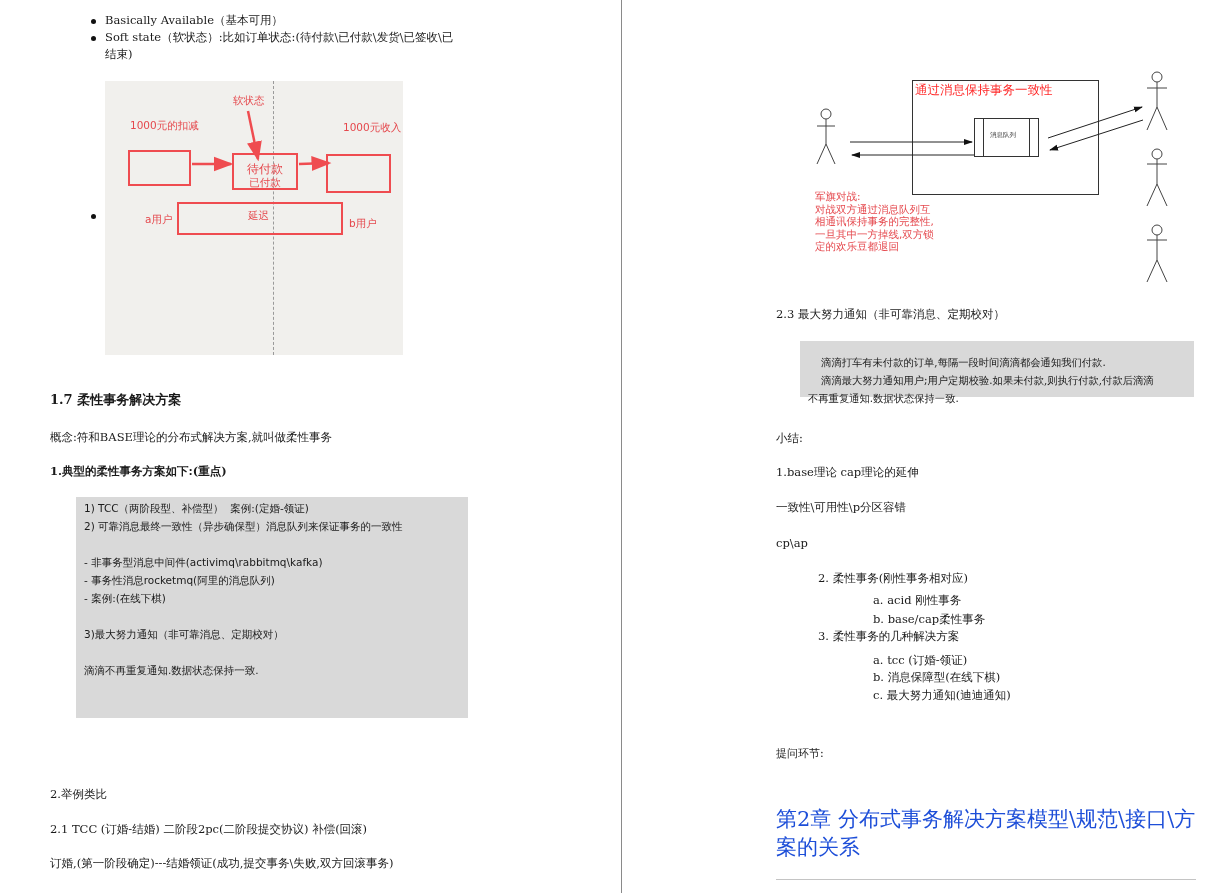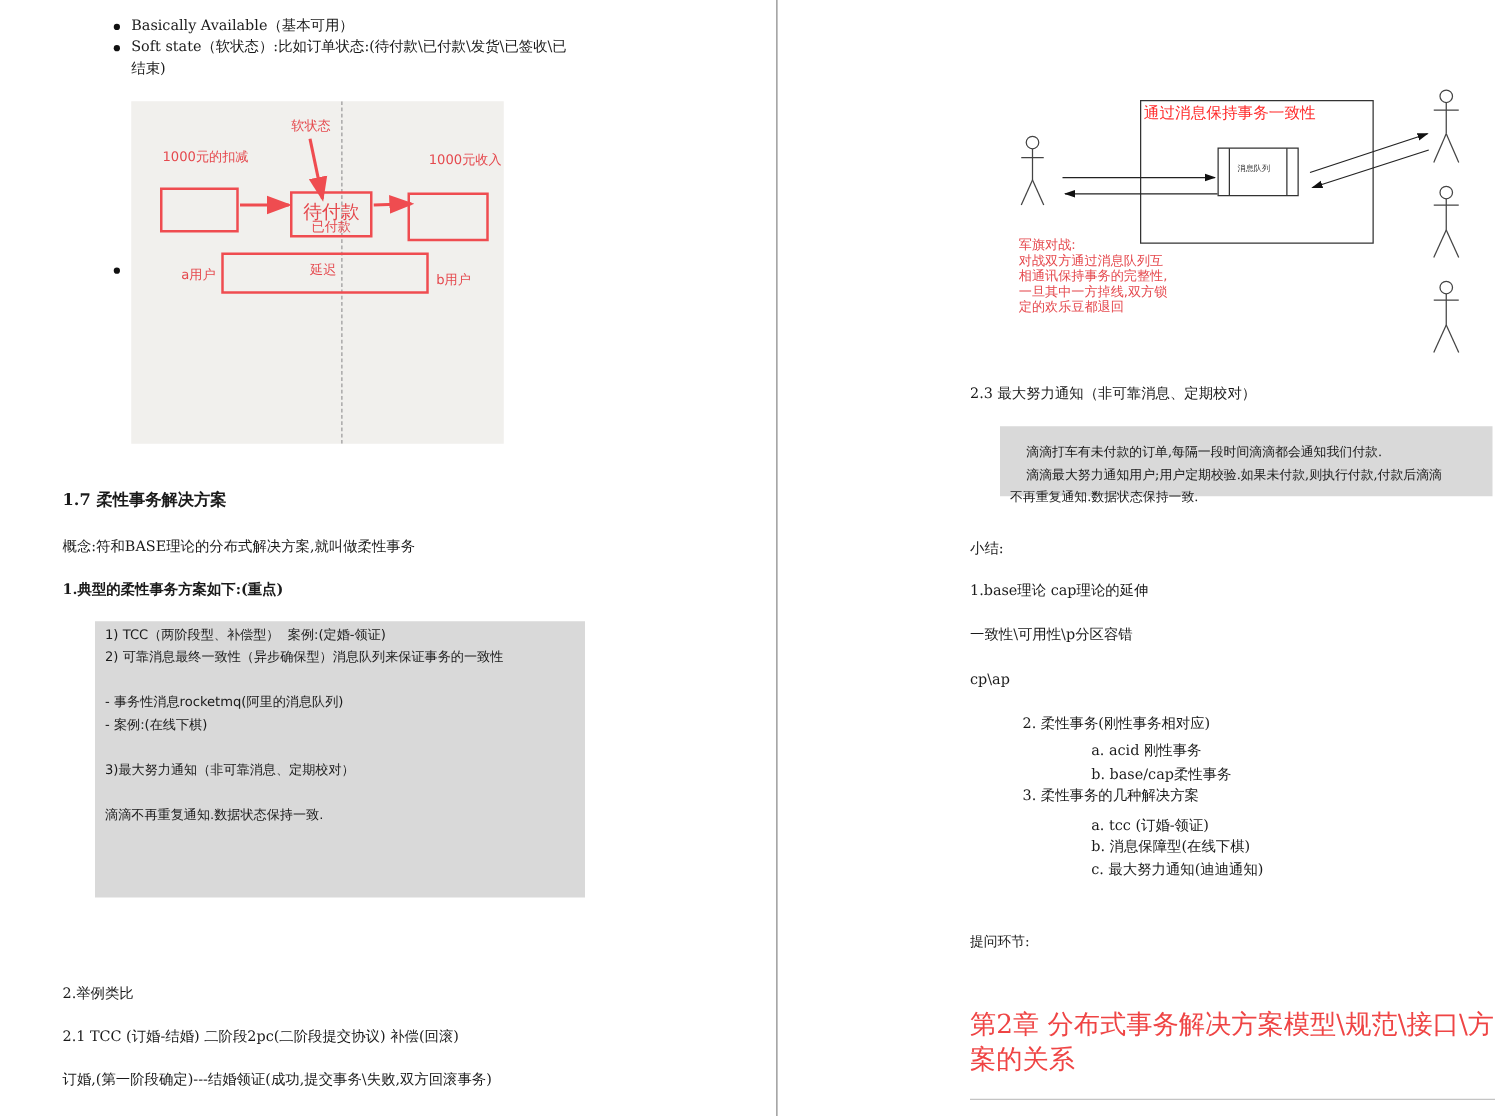--- a/index.html
+++ b/index.html
@@ -26,41 +26,41 @@
   .h-17 { left:50px; top:391px; font-size:13px; font-weight:bold; }
   .para { font-size:11.5px; }
   .code-block { background:#d9d9d9; font-family:"DejaVu Sans", sans-serif; font-size:10.5px; color:#1a1a1a; box-sizing:border-box; }
   .code-left { left:76px; top:497px; width:392px; height:221px; padding:2px 8px; line-height:18px; }
   .code-line { white-space:pre; height:18px; }
 
   
   .mq-diagram { left:790px; top:64px; width:416px; height:230px; }
   .right-note { left:815px; top:190px; font-size:10.5px; line-height:12.5px; color:#e5484d; font-family:"DejaVu Sans", sans-serif; }
   .code-right { left:800px; top:341px; width:394px; height:56px; padding:12px 8px; line-height:18px; font-family:"DejaVu Serif", serif; font-size:10.3px; }
-  .chapter { left:776px; top:805px; width:425px; font-size:21px; line-height:28px; color:#ef4444; }
+  .chapter { left:776px; top:805px; width:425px; font-size:21px; line-height:28px; color:#1d4ed8; }
   .chapter-rule { left:776px; top:879px; width:420px; height:1px; background:#c4c4c4; }
 </style>
 </head>
 <body>
 
 <div class="abs bullet-list">
   <div class="bullet">Basically Available（基本可用）</div>
   <div class="bullet">Soft state（软状态）:比如订单状态:(待付款\已付款\发货\已签收\已</div>
   <div style="padding-left:15px">结束)</div>
 </div>
 
 <div class="abs diagram-img">
   <div class="dashed-vline"></div>
   <div class="abs red" style="left:128px;top:13px;">软状态</div>
   <div class="abs red" style="left:25px;top:38px;">1000元的扣减</div>
   <div class="abs red" style="left:238px;top:40px;">1000元收入</div>
 
   <div class="rbox" style="left:23px;top:69px;width:63px;height:36px;"></div>
   <div class="rbox" style="left:127px;top:72px;width:66px;height:37px;">
-    <div class="red" style="text-align:center;line-height:13px;padding-top:8px;font-size:15px;">待付款</div>
+    <div class="red" style="text-align:center;line-height:13px;padding-top:8px;font-size:12px;">待付款</div>
     <div class="red" style="text-align:center;line-height:13px;font-size:10.5px;">已付款</div>
   </div>
   <div class="rbox" style="left:221px;top:73px;width:65px;height:39px;"></div>
   <div class="rbox" style="left:72px;top:121px;width:166px;height:33px;"></div>
   <div class="abs red" style="left:40px;top:132px;text-align:center;">a用户</div>
   <div class="abs red" style="left:143px;top:128px;">延迟</div>
   <div class="abs red" style="left:244px;top:136px;">b用户</div>
 
   <svg class="abs" style="left:0;top:0" width="365" height="274">
     <defs>
@@ -76,20 +76,21 @@
 <div class="abs lone-bullet"></div>
 
 <div class="abs h-17">1.7 柔性事务解决方案</div>
 <div class="abs para" style="left:50px;top:430px;">概念:符和BASE理论的分布式解决方案,就叫做柔性事务</div>
 <div class="abs para" style="left:50px;top:464px;font-weight:bold;">1.典型的柔性事务方案如下:(重点)</div>
 
 <div class="abs code-block code-left">
   <div class="code-line">1) TCC（两阶段型、补偿型）  案例:(定婚-领证)</div>
   <div class="code-line">2) 可靠消息最终一致性（异步确保型）消息队列来保证事务的一致性</div>
   <div class="code-line"></div>
+  <div class="code-line">- 非事务型消息中间件(activimq\rabbitmq\kafka)</div>
   <div class="code-line">- 事务性消息rocketmq(阿里的消息队列)</div>
   <div class="code-line">- 案例:(在线下棋)</div>
   <div class="code-line"></div>
   <div class="code-line">3)最大努力通知（非可靠消息、定期校对）</div>
   <div class="code-line"></div>
   <div class="code-line">滴滴不再重复通知.数据状态保持一致.</div>
 </div>
 
 <div class="abs para" style="left:50px;top:787px;">2.举例类比</div>
 <div class="abs para" style="left:50px;top:822px;">2.1 TCC (订婚-结婚) 二阶段2pc(二阶段提交协议) 补偿(回滚)</div>

